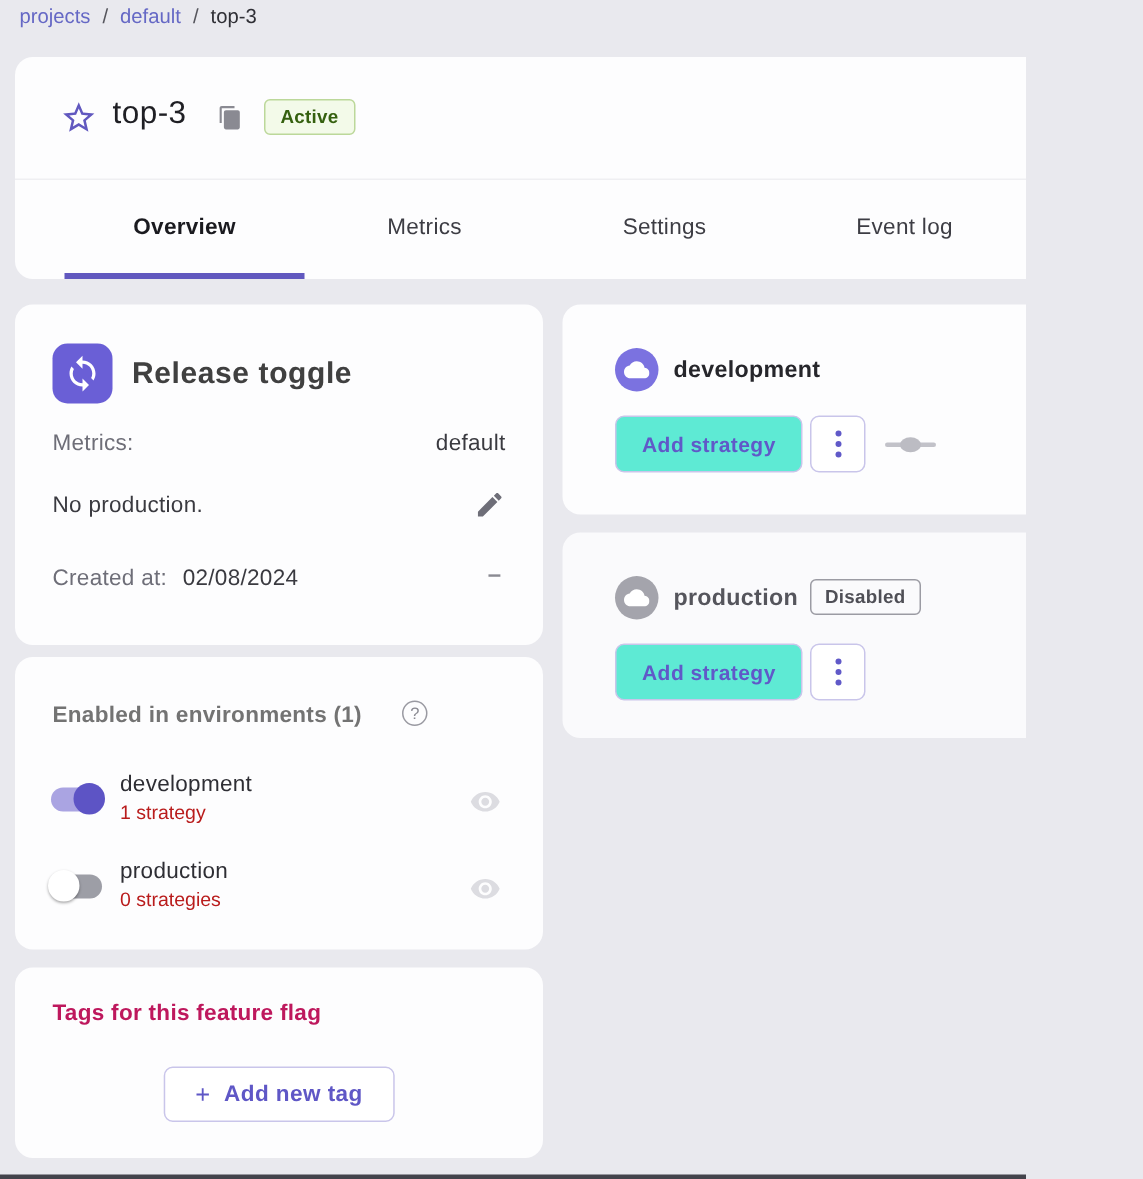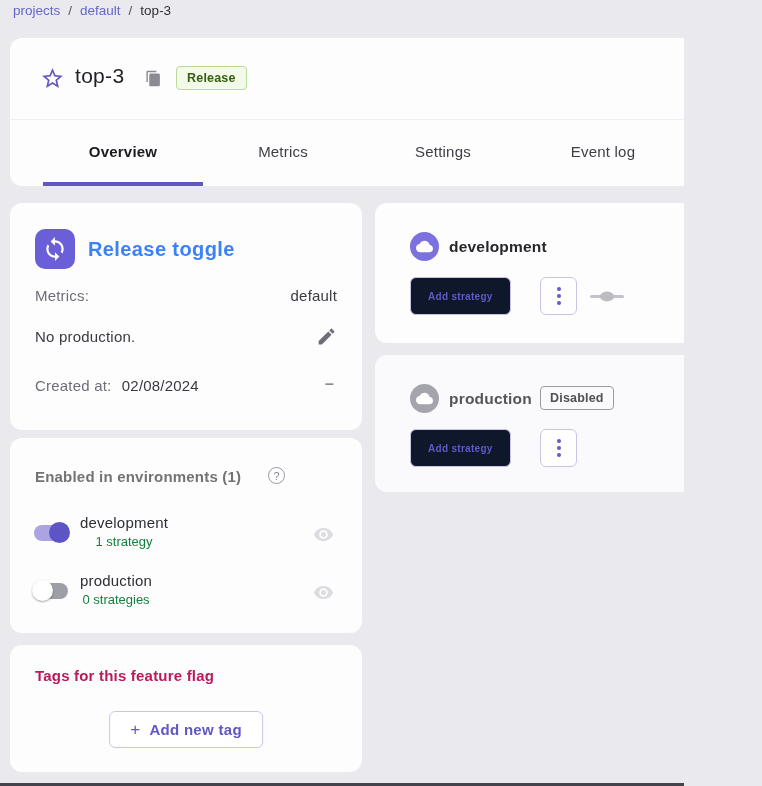--- a/index.html
+++ b/index.html
@@ -32,21 +32,21 @@
   }
   .header-divider { position:absolute; left:0; top:81px; width:100%; height:1px; background:#efeff2; }
   .tabs { position:absolute; left:33px; top:82px; height:62px; display:flex; }
   .tab { width:160px; display:flex; align-items:center; justify-content:center; font-size:15px; color:#3d3d44; cursor:pointer; letter-spacing:.2px; }
   .tab.active { font-weight:bold; color:#1a1a1f; }
   .tab-underline { position:absolute; left:33px; bottom:0; width:160px; height:4px; background:#6158bf; }
 
   
   .release-card { left:10px; top:203px; width:352px; height:227px; }
   .type-icon-box { position:absolute; left:25px; top:26px; width:40px; height:40px; border-radius:10px; background:#6a5fd6; display:flex; align-items:center; justify-content:center; }
-  .type-title { position:absolute; left:78px; top:35px; font-size:20px; color:#3b82f6; letter-spacing:.4px; }
+  .type-title { position:absolute; left:78px; top:35px; font-size:20px; color:#404040; letter-spacing:.4px; }
   .kv-row { position:absolute; left:25px; right:25px; font-size:15px; letter-spacing:.2px; }
   .kv-label { color:#6e6e78; }
   .kv-value { color:#3a3a40; }
   .row-project { top:84px; }
   .row-project .kv-value { position:absolute; right:0; }
   .row-desc { top:125px; color:#3a3a40; }
   .edit-icon { position:absolute; right:25px; top:123px; width:21px; height:21px; cursor:pointer; }
   .row-created { top:174px; }
   .row-created .kv-value { margin-left:6px; }
   .dash { position:absolute; right:28px; top:172px; color:#8a8a92; font-weight:bold; font-size:16px; }
@@ -59,21 +59,21 @@
   .env-row-1 { top:76px; } .env-row-2 { top:134px; }
   .toggle { position:relative; width:38px; height:22px; margin-top:8px; cursor:pointer; display:inline-block; }
   .toggle .track { position:absolute; left:2px; top:3px; width:34px; height:16px; border-radius:8px; }
   .toggle .knob { position:absolute; top:0; width:21px; height:21px; border-radius:50%; }
   .toggle.on .track { background:#aaa4e2; }
   .toggle.on .knob { right:0; background:#5d54c5; }
   .toggle.off .track { background:#9d9ea6; }
   .toggle.off .knob { left:0; background:#fff; box-shadow:0 1px 2px rgba(0,0,0,.35); }
   .env-name-block { position:absolute; left:48px; top:0; }
   .env-name { font-size:15px; color:#2e2e34; letter-spacing:.2px; }
-  .env-strategies { font-size:13px; color:#15803d; margin-top:3px;text-align:center; }
+  .env-strategies { font-size:13px; color:#b91c1c; margin-top:3px; }
   .eye-icon { position:absolute; right:8px; top:10px; width:21px; height:21px; cursor:pointer; }
 
   
   .tags-card { left:10px; top:645px; width:352px; height:127px; }
   .tags-title { position:absolute; left:25px; top:22px; font-size:15px; font-weight:bold; color:#be185d; letter-spacing:.2px; }
   .add-tag-button {
     position:absolute; left:50%; transform:translateX(-50%); top:66px;
     background:#fff; border:1px solid #c9c5ea; border-radius:6px;
     color:#5f57c6; font-size:15px; font-weight:bold; letter-spacing:.3px;
     padding:9px 20px; display:flex; align-items:center; gap:9px; cursor:pointer; white-space:nowrap;
@@ -89,22 +89,22 @@
   .cloud-circle.prod { background:#a4a4ac; }
   .env-panel-name { position:absolute; left:74px; top:35px; font-size:15.5px; font-weight:bold; color:#26262b; letter-spacing:.2px; }
   .env-panel-name.muted { color:#55555c; }
   .disabled-badge {
     position:absolute; left:165px; top:31px; background:transparent;
     border:1px solid #9b9ba3; border-radius:4px; color:#4f4f56;
     font-size:12.5px; font-weight:bold; padding:4px 9px; letter-spacing:.2px;
   }
   .add-strategy-button {
     position:absolute; left:35px; top:74px; height:38px;
-    background:#0f172a; border:1px solid #c9c5ea; border-radius:6px;
-    color:#6059c8; font-size:10px; font-weight:bold; letter-spacing:.3px;
+    background:#5eead4; border:1px solid #c9c5ea; border-radius:6px;
+    color:#6059c8; font-size:14px; font-weight:bold; letter-spacing:.3px;
     padding:0 17px; cursor:pointer; font-family:inherit;
   }
   .kebab-button {
     position:absolute; left:165px; top:74px; width:37px; height:38px;
     background:#fff; border:1px solid #c9c5ea; border-radius:6px;
     display:flex; flex-direction:column; align-items:center; justify-content:center; gap:3px; cursor:pointer;
   }
   .kebab-button i { width:4px; height:4px; border-radius:50%; background:#6059c8; }
   .connector-shape { position:absolute; left:215px; top:86px; width:34px; height:14px; }
 
@@ -128,21 +128,21 @@
       <svg viewBox="0 0 24 24" width="25" height="25">
           <path d="M22 9.24l-7.19-.62L12 2 9.19 8.63 2 9.24l5.46 4.73L5.82 21 12 17.27 18.18 21l-1.63-7.03L22 9.24zM12 15.4l-3.76 2.27 1-4.28-3.32-2.88 4.38-.38L12 6.1l1.71 4.04 4.38.38-3.32 2.88 1 4.28L12 15.4z" fill="#6158bf"></path>
         </svg>
     </span>
     <h1 class="flag-title">top-3</h1>
     <span class="copy-icon">
       <svg viewBox="0 0 24 24" width="17" height="17">
           <path d="M16 1H4c-1.1 0-2 .9-2 2v14h2V3h12V1zm3 4H8c-1.1 0-2 .9-2 2v14c0 1.1.9 2 2 2h11c1.1 0 2-.9 2-2V7c0-1.1-.9-2-2-2z" fill="#8a8a92"></path>
         </svg>
     </span>
-    <span class="status-badge">Release</span>
+    <span class="status-badge">Active</span>
     <div class="header-divider"></div>
     <div class="tabs">
       <div class="tab active">Overview</div>
       <div class="tab">Metrics</div>
       <div class="tab">Settings</div>
       <div class="tab">Event log</div>
     </div>
     <div class="tab-underline"></div>
   </section>
 

